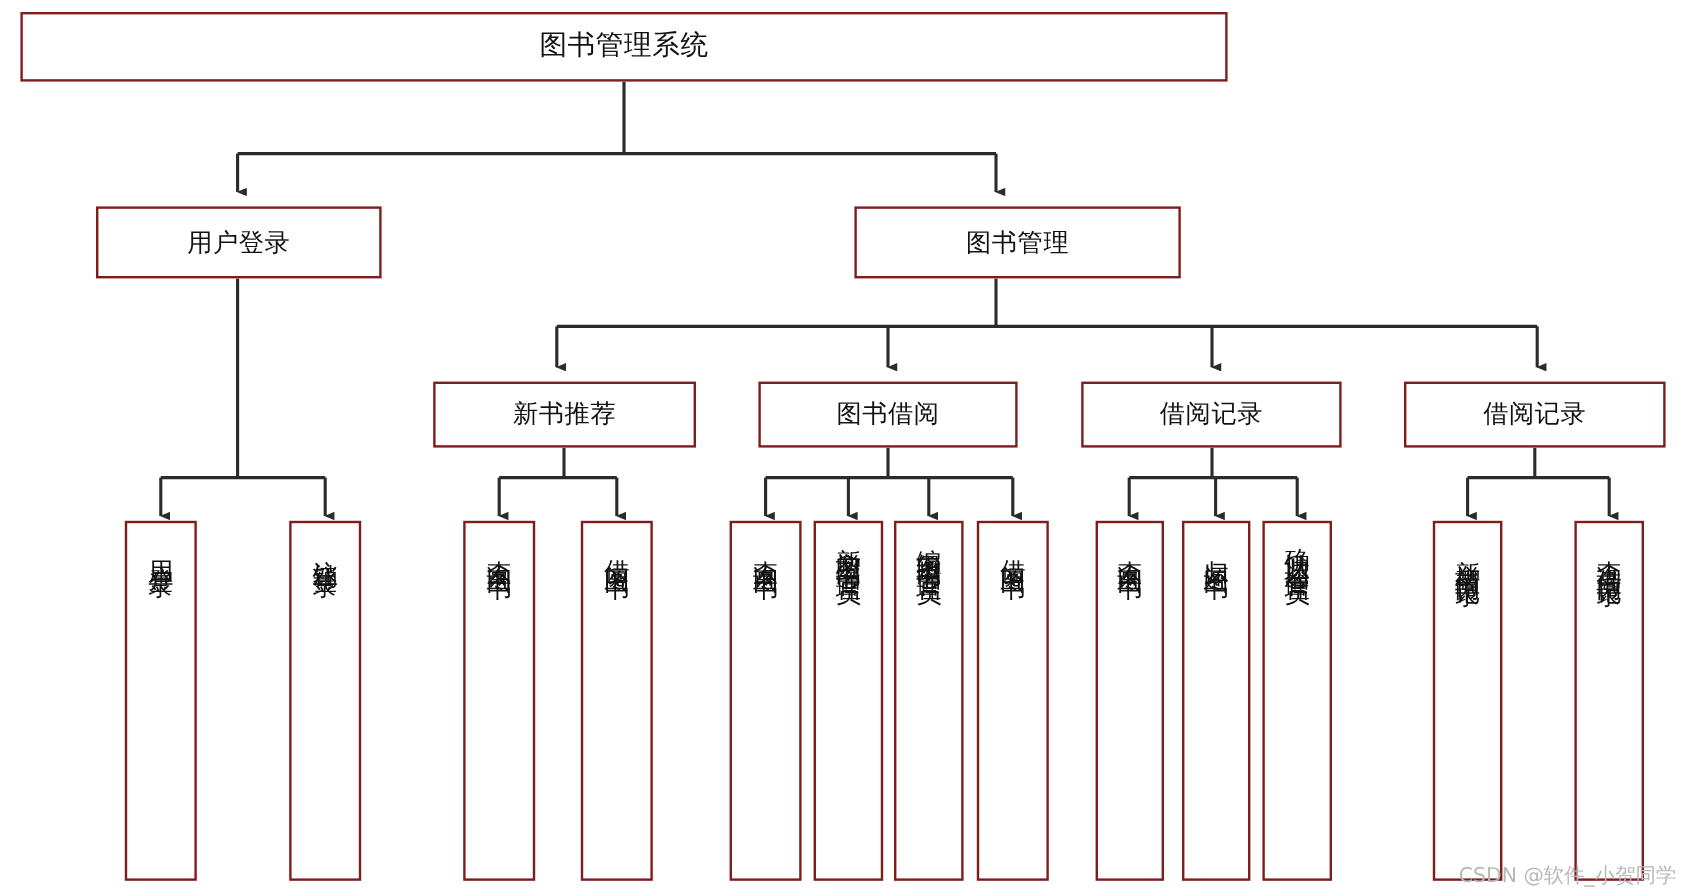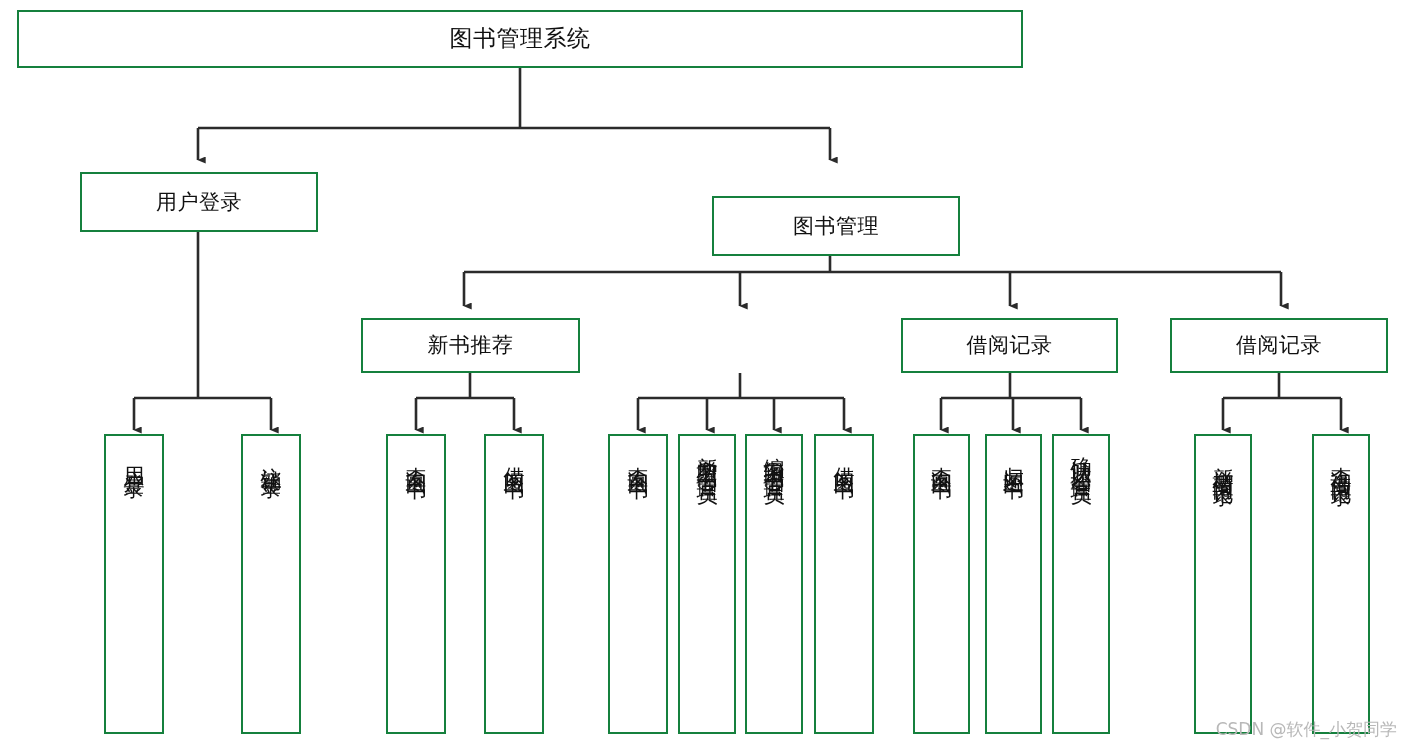--- a/index.html
+++ b/index.html
@@ -19,21 +19,21 @@
     position: absolute;
     left: 0;
     top: 0;
     width: 1405px;
     height: 747px;
     pointer-events: none;
   }
   .node {
     position: absolute;
     box-sizing: border-box;
-    border: 2px solid #15803d;
+    border: 2px solid #7f1d1d;
     background: #ffffff;
     display: flex;
     align-items: center;
     justify-content: center;
     color: #111111;
   }
   .node-label {
     display: block;
     text-align: center;
     line-height: 1.18;
@@ -140,28 +140,31 @@
   </svg>
 
   <div class="node level-root" style="left:17px; top:10px; width:1006px; height:58px;">
     <span class="node-label">图书管理系统</span>
   </div>
 
   <div class="node level-branch" style="left:80px; top:172px; width:238px; height:60px;">
     <span class="node-label">用户登录</span>
   </div>
 
-  <div class="node level-branch" style="left:712px; top:172px; width:248px; height:60px;margin-top:24px;">
+  <div class="node level-branch" style="left:712px; top:172px; width:272px; height:60px;">
     <span class="node-label">图书管理</span>
   </div>
 
   <div class="node level-branch" style="left:361px; top:318px; width:219px; height:55px;font-family:Liberation Serif, serif;">
     <span class="node-label">新书推荐</span>
   </div>
 
+  <div class="node level-branch" style="left:632px; top:318px; width:216px; height:55px;">
+    <span class="node-label">图书借阅</span>
+  </div>
 
   <div class="node level-branch" style="left:901px; top:318px; width:217px; height:55px;">
     <span class="node-label">借阅记录</span>
   </div>
 
   <div class="node level-branch" style="left:1170px; top:318px; width:218px; height:55px;">
     <span class="node-label">借阅记录</span>
   </div>
 
   <div class="node level-leaf" style="left:104px; top:434px; width:60px; height:300px;">

